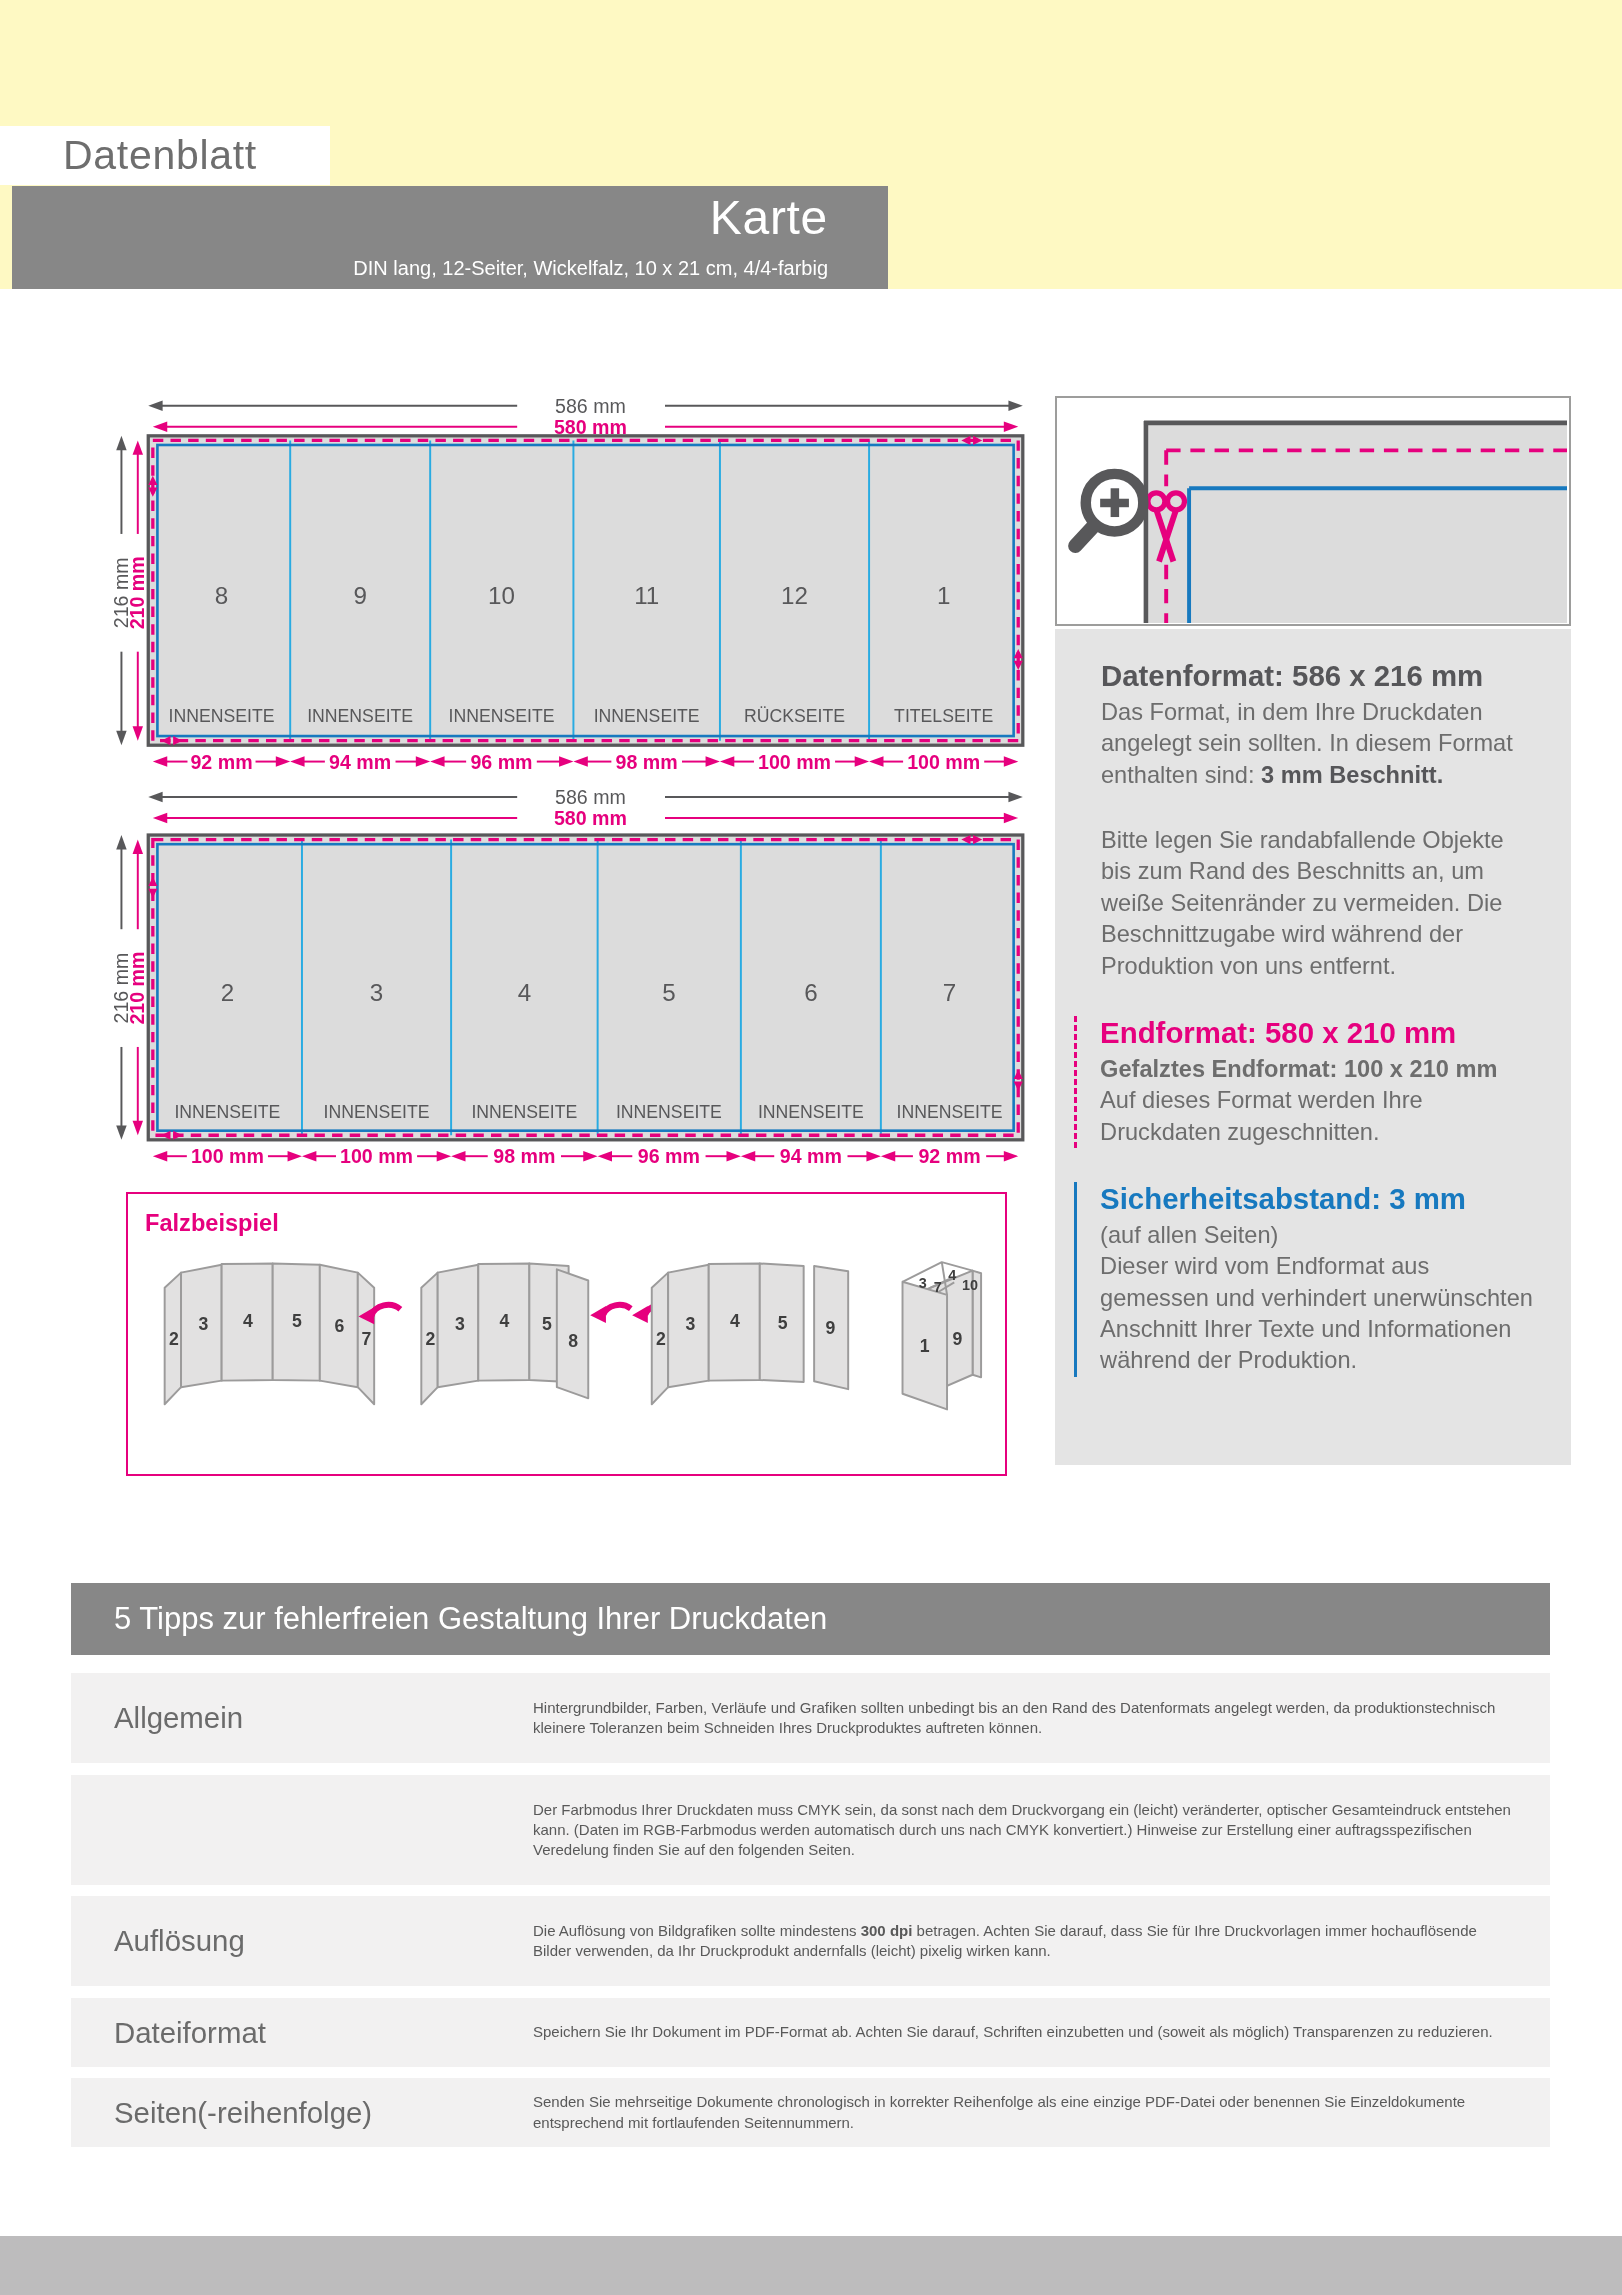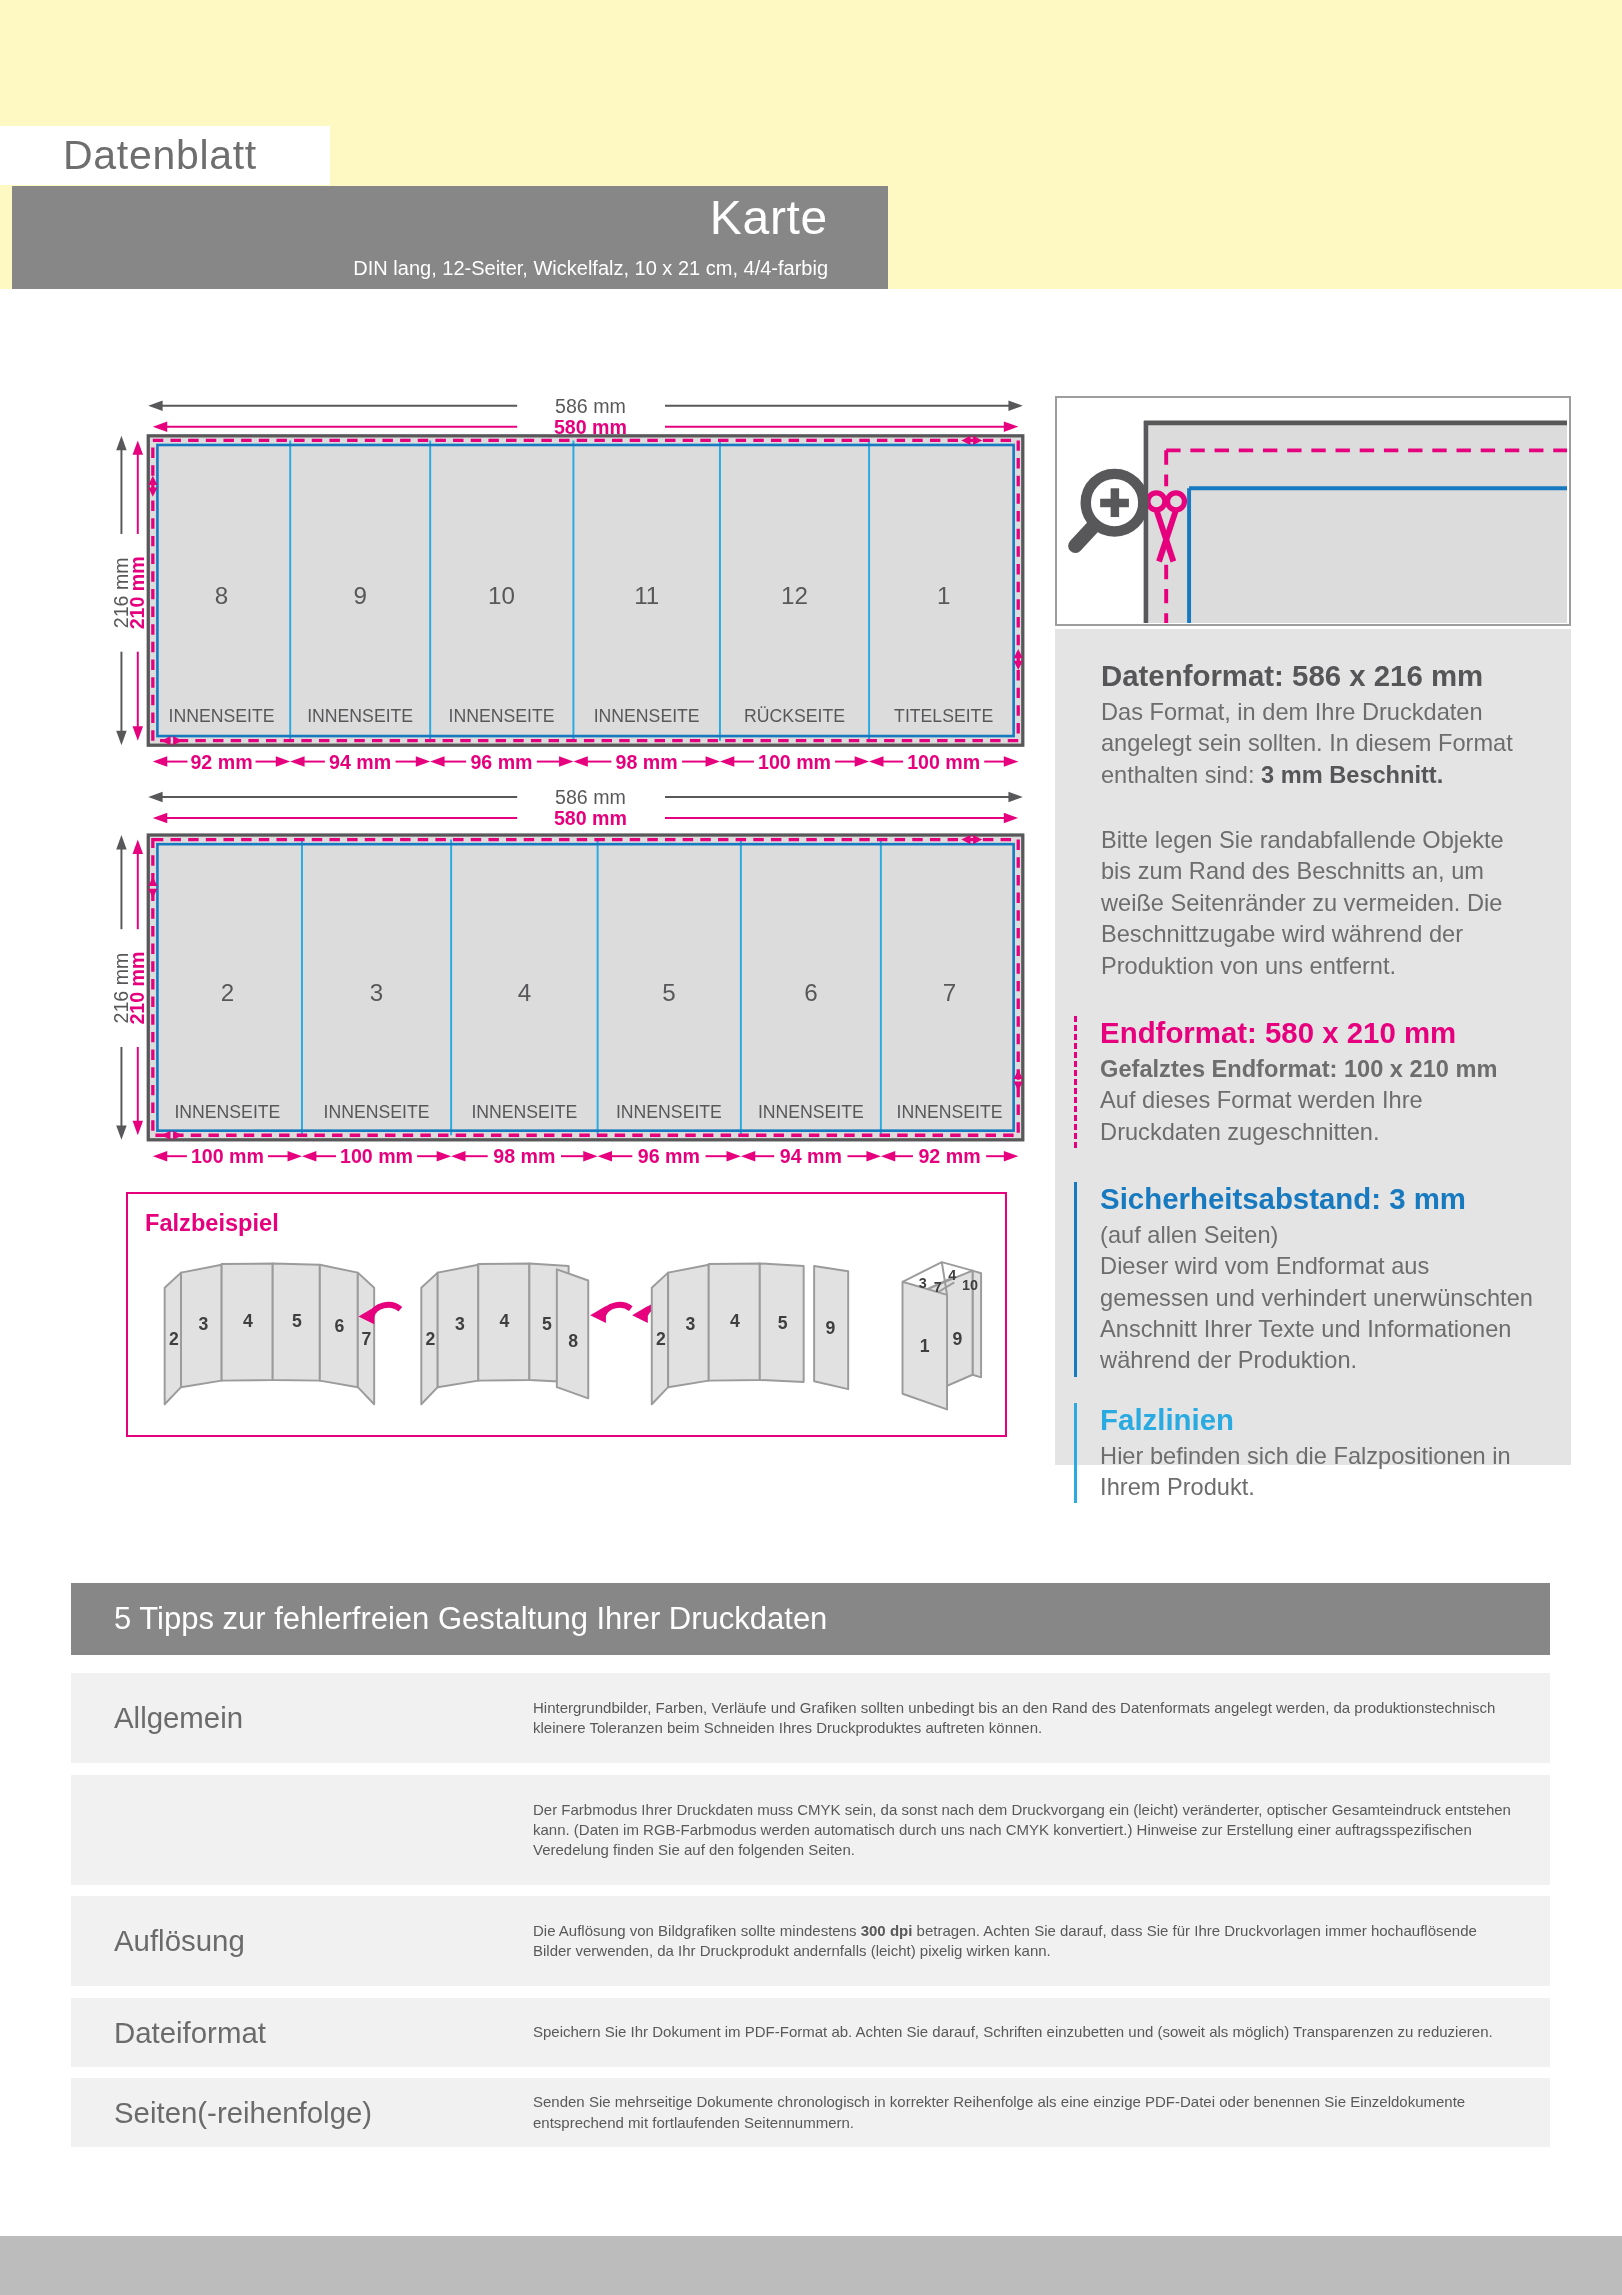--- a/index.html
+++ b/index.html
@@ -26,21 +26,21 @@
   .dimg polygon{fill:#58585a;}
   .dimg text{fill:#58585a;font-size:30px;text-anchor:middle;}
   .dimm line{stroke:#e6007e;stroke-width:3;}
   .dimm polygon{fill:#e6007e;}
   .dimm text{fill:#e6007e;font-size:30px;text-anchor:middle;font-weight:bold;}
   .pnum{fill:#58585a;font-size:37px;text-anchor:middle;}
   .plabel{fill:#58585a;font-size:27px;text-anchor:middle;}
   .mark{fill:#e6007e;}
 
   
-  .falz-box{position:absolute;left:126px;top:1192px;width:881px;height:245px;background:#ffffff;
+  .falz-box{position:absolute;left:126px;top:1192px;width:881px;height:284px;background:#ffffff;
             border:2.6px solid #e6007e;box-sizing:border-box;}
   .falz-title{position:absolute;left:17px;top:15.7px;font-size:23.6px;font-weight:bold;color:#e6007e;}
   .fpanel{fill:#e2e1e1;stroke:#9c9b9b;stroke-width:3;stroke-linejoin:round;}
   .fnum{fill:#3f3f3f;font-size:27px;font-weight:bold;text-anchor:middle;}
   .fnum-s{fill:#3f3f3f;font-size:22px;font-weight:bold;text-anchor:middle;}
   .farrow path{fill:none;stroke:#e6007e;stroke-width:9;}
   .farrow polygon{fill:#e6007e;}
   .fline{fill:none;stroke:#9c9b9b;stroke-width:3;stroke-linejoin:round;}
 
   
@@ -408,24 +408,20 @@
       <p class="h-mag2">Gefalztes Endformat: 100 x 210 mm</p>
       <p>Auf dieses Format werden Ihre Druckdaten zugeschnitten.</p>
     </div>
     <div class="sp52"></div>
     <div class="blk blk-safe">
       <h3 class="h-blue">Sicherheitsabstand: 3 mm</h3>
       <p class="sub-blue">(auf allen Seiten)</p>
       <p>Dieser wird vom Endformat aus gemessen und verhindert unerwünschten Anschnitt Ihrer Texte und Informationen während der Produktion.</p>
     </div>
     <div class="sp40"></div>
-    <div class="blk blk-falz">
-      <h3 class="h-cyan">Falzlinien</h3>
-      <p>Hier befinden sich die Falzpositionen in Ihrem Produkt.</p>
-    </div>
   </div>
 
   <div class="tips-head">
     <span>5 Tipps zur fehlerfreien Gestaltung Ihrer Druckdaten</span>
   </div>
 
   <div class="tip-row r1">
     <div class="tip-label">Allgemein</div>
     <div class="tip-text">
         <span>Hintergrundbilder, Farben, Verläufe und Grafiken sollten unbedingt bis an den Rand des Datenformats angelegt werden, da produktionstechnisch kleinere Toleranzen beim Schneiden Ihres Druckproduktes auftreten können.</span>

